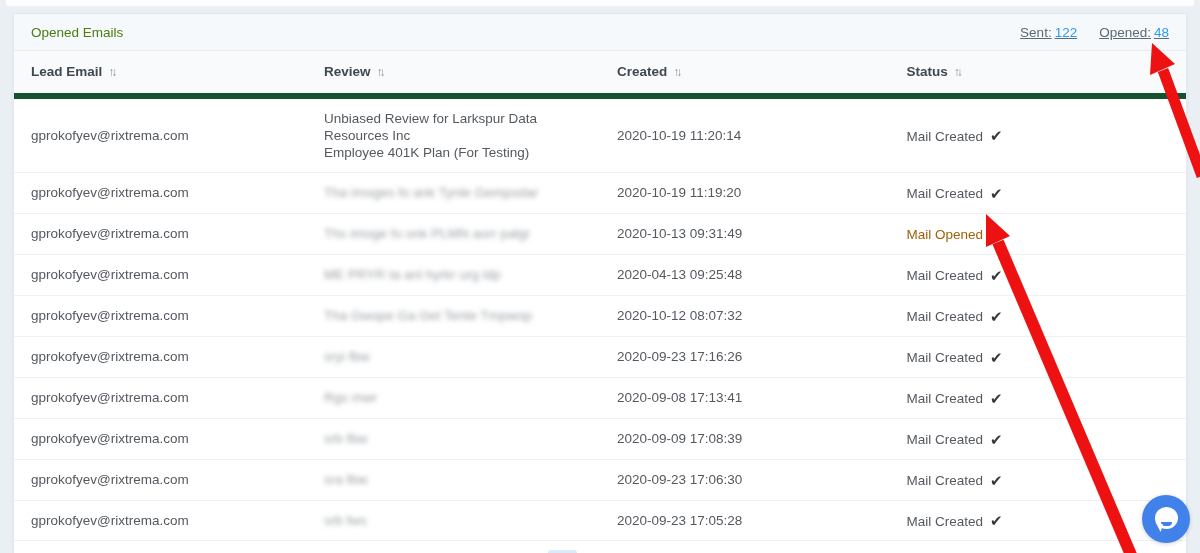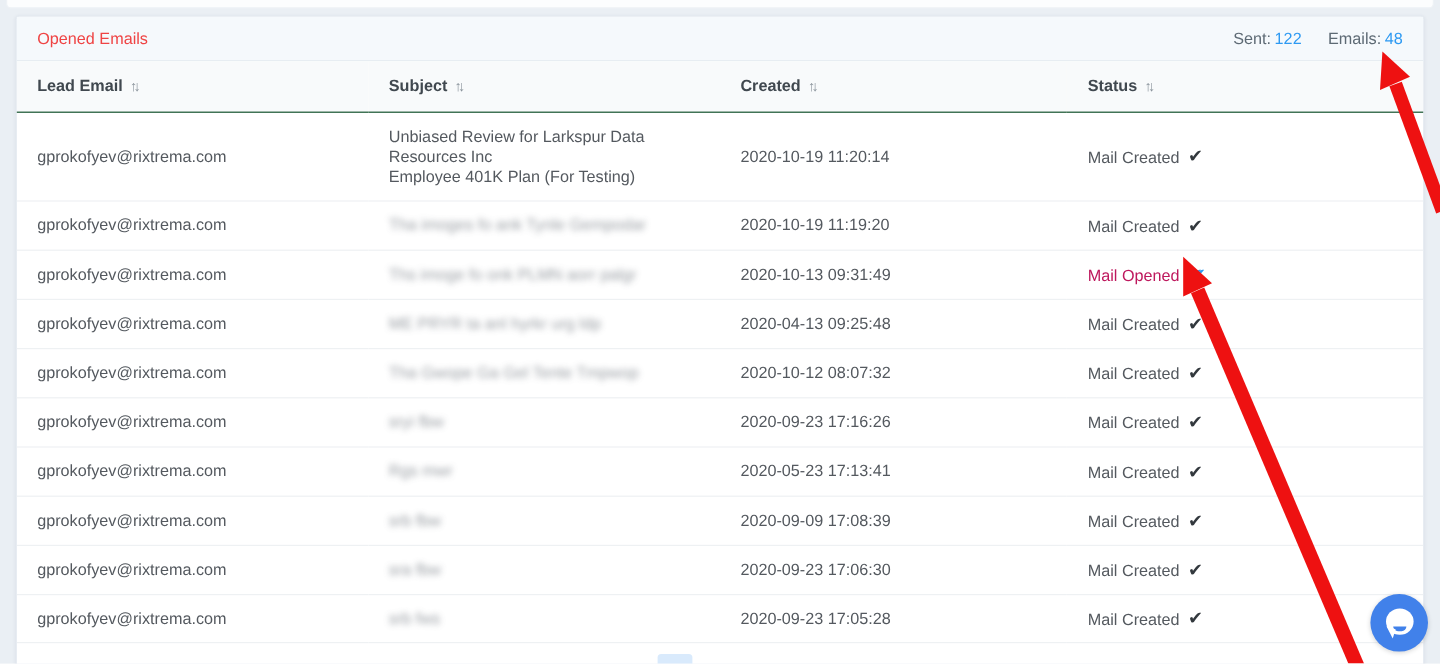--- a/index.html
+++ b/index.html
@@ -18,49 +18,49 @@
   .card {
     position: absolute; top: 13px; left: 13px; right: 13px; bottom: -20px;
     background: #ffffff; border: 1px solid #e3e9ef; border-radius: 3px;
     box-shadow: 0 1px 3px rgba(60,75,100,0.07);
   }
   .card-header {
     height: 37px; background: #f5f9fc; border-bottom: 1px solid #e7edf2;
     display: flex; align-items: center; justify-content: space-between;
     padding: 0 17px;
   }
-  .card-title { color: #ef4444; font-size: 13.5px; }
-  .stats { display: flex; align-items: center; gap: 22px; font-size: 13.5px; color: #5d6a74; }
+  .card-title { color: #4d7c0f; font-size: 13.5px; }
+  .stats { display: flex; align-items: center; gap: 22px; font-size: 13.5px; color: #5d6a74; text-decoration: underline; }
   .stat-value { color: #2e9af2; margin-left: 3px; text-decoration: none; cursor: pointer; }
 
   table { width: 100%; border-collapse: collapse; table-layout: fixed; }
   col.c-email   { width: 25.0%; }
   col.c-subject { width: 25.0%; }
   col.c-created { width: 24.7%; }
   thead th {
     background: #f8fafb; text-align: left; font-size: 13.5px; font-weight: bold;
-    color: #40484f; padding: 13px 17px 14px; border-bottom: 1px solid #14532d;
+    color: #40484f; padding: 13px 17px 14px; border-bottom: 6px solid #14532d;
     cursor: pointer;
   }
   .sort-icon {
     color: #8b949c; font-weight: normal; font-size: 12px;
     margin-left: 6px; letter-spacing: -3px;
   }
   tbody td {
     font-size: 13.5px; color: #54595f; padding: 11px 17px;
     border-bottom: 1px solid #eef1f3; vertical-align: middle;
     line-height: 17px;
   }
   td .subject { white-space: pre-line; display: inline-block; padding-right: 2px; }
   .redacted { filter: blur(2.6px); color: #80868d; opacity: 0.8; }
   .status-label { vertical-align: middle; text-align: right; }
   .check-icon {
     font-size: 15px; color: #32383d; margin-left: 7px; vertical-align: middle;
   }
-  .status-cell.opened .status-label { color: #be185d; cursor: pointer; }
+  .status-cell.opened .status-label { color: #a16207; cursor: pointer; }
   .status-cell.opened .check-icon { color: #2e9af2; }
   .status-cell .check-icon.dbl { margin-left: -10px; }
 
   .pagination {
     display: flex; justify-content: center; align-items: center;
     margin-top: 9px; gap: 9px;
   }
   .page-item {
     min-width: 29px; height: 29px; border: none; background: transparent;
     display: flex; align-items: center; justify-content: center;
@@ -97,35 +97,35 @@
 </head>
 <body>
 
 <div class="top-card-edge"></div>
 
 <div class="card">
   <div class="card-header">
     <span class="card-title">Opened Emails</span>
     <div class="stats">
       <span class="stat"><span>Sent:</span><a class="stat-value">122</a></span>
-      <span class="stat"><span>Emails:</span><a class="stat-value">48</a></span>
+      <span class="stat"><span>Opened:</span><a class="stat-value">48</a></span>
     </div>
   </div>
 
   <table>
     <colgroup>
       <col class="c-email">
         <col class="c-subject">
         <col class="c-created">
         <col>
     </colgroup>
     <thead>
       <tr>
         <th><span>Lead Email</span><span class="sort-icon">↑↓</span></th>
-        <th><span>Subject</span><span class="sort-icon">↑↓</span></th>
+        <th><span>Review</span><span class="sort-icon">↑↓</span></th>
         <th><span>Created</span><span class="sort-icon">↑↓</span></th>
         <th><span>Status</span><span class="sort-icon">↑↓</span></th>
       </tr>
     </thead>
     <tbody>
   <tr>
     <td class="email-cell">gprokofyev@rixtrema.com</td>
     <td><span class="subject">Unbiased Review for Larkspur Data Resources Inc
 Employee 401K Plan (For Testing)</span></td>
     <td>2020-10-19 11:20:14</td>
@@ -163,21 +163,21 @@
   <tr>
     <td class="email-cell">gprokofyev@rixtrema.com</td>
     <td><span class="subject redacted">sryi fbw</span></td>
     <td>2020-09-23 17:16:26</td>
     <td class="status-cell"><span class="status-label">Mail Created</span><span class="check-icon">✔</span></td>
   </tr>
 
   <tr>
     <td class="email-cell">gprokofyev@rixtrema.com</td>
     <td><span class="subject redacted">Rgs mwr</span></td>
-    <td>2020-05-23 17:13:41</td>
+    <td>2020-09-08 17:13:41</td>
     <td class="status-cell"><span class="status-label">Mail Created</span><span class="check-icon">✔</span></td>
   </tr>
 
   <tr>
     <td class="email-cell">gprokofyev@rixtrema.com</td>
     <td><span class="subject redacted">srb fbw</span></td>
     <td>2020-09-09 17:08:39</td>
     <td class="status-cell"><span class="status-label">Mail Created</span><span class="check-icon">✔</span></td>
   </tr>
 

